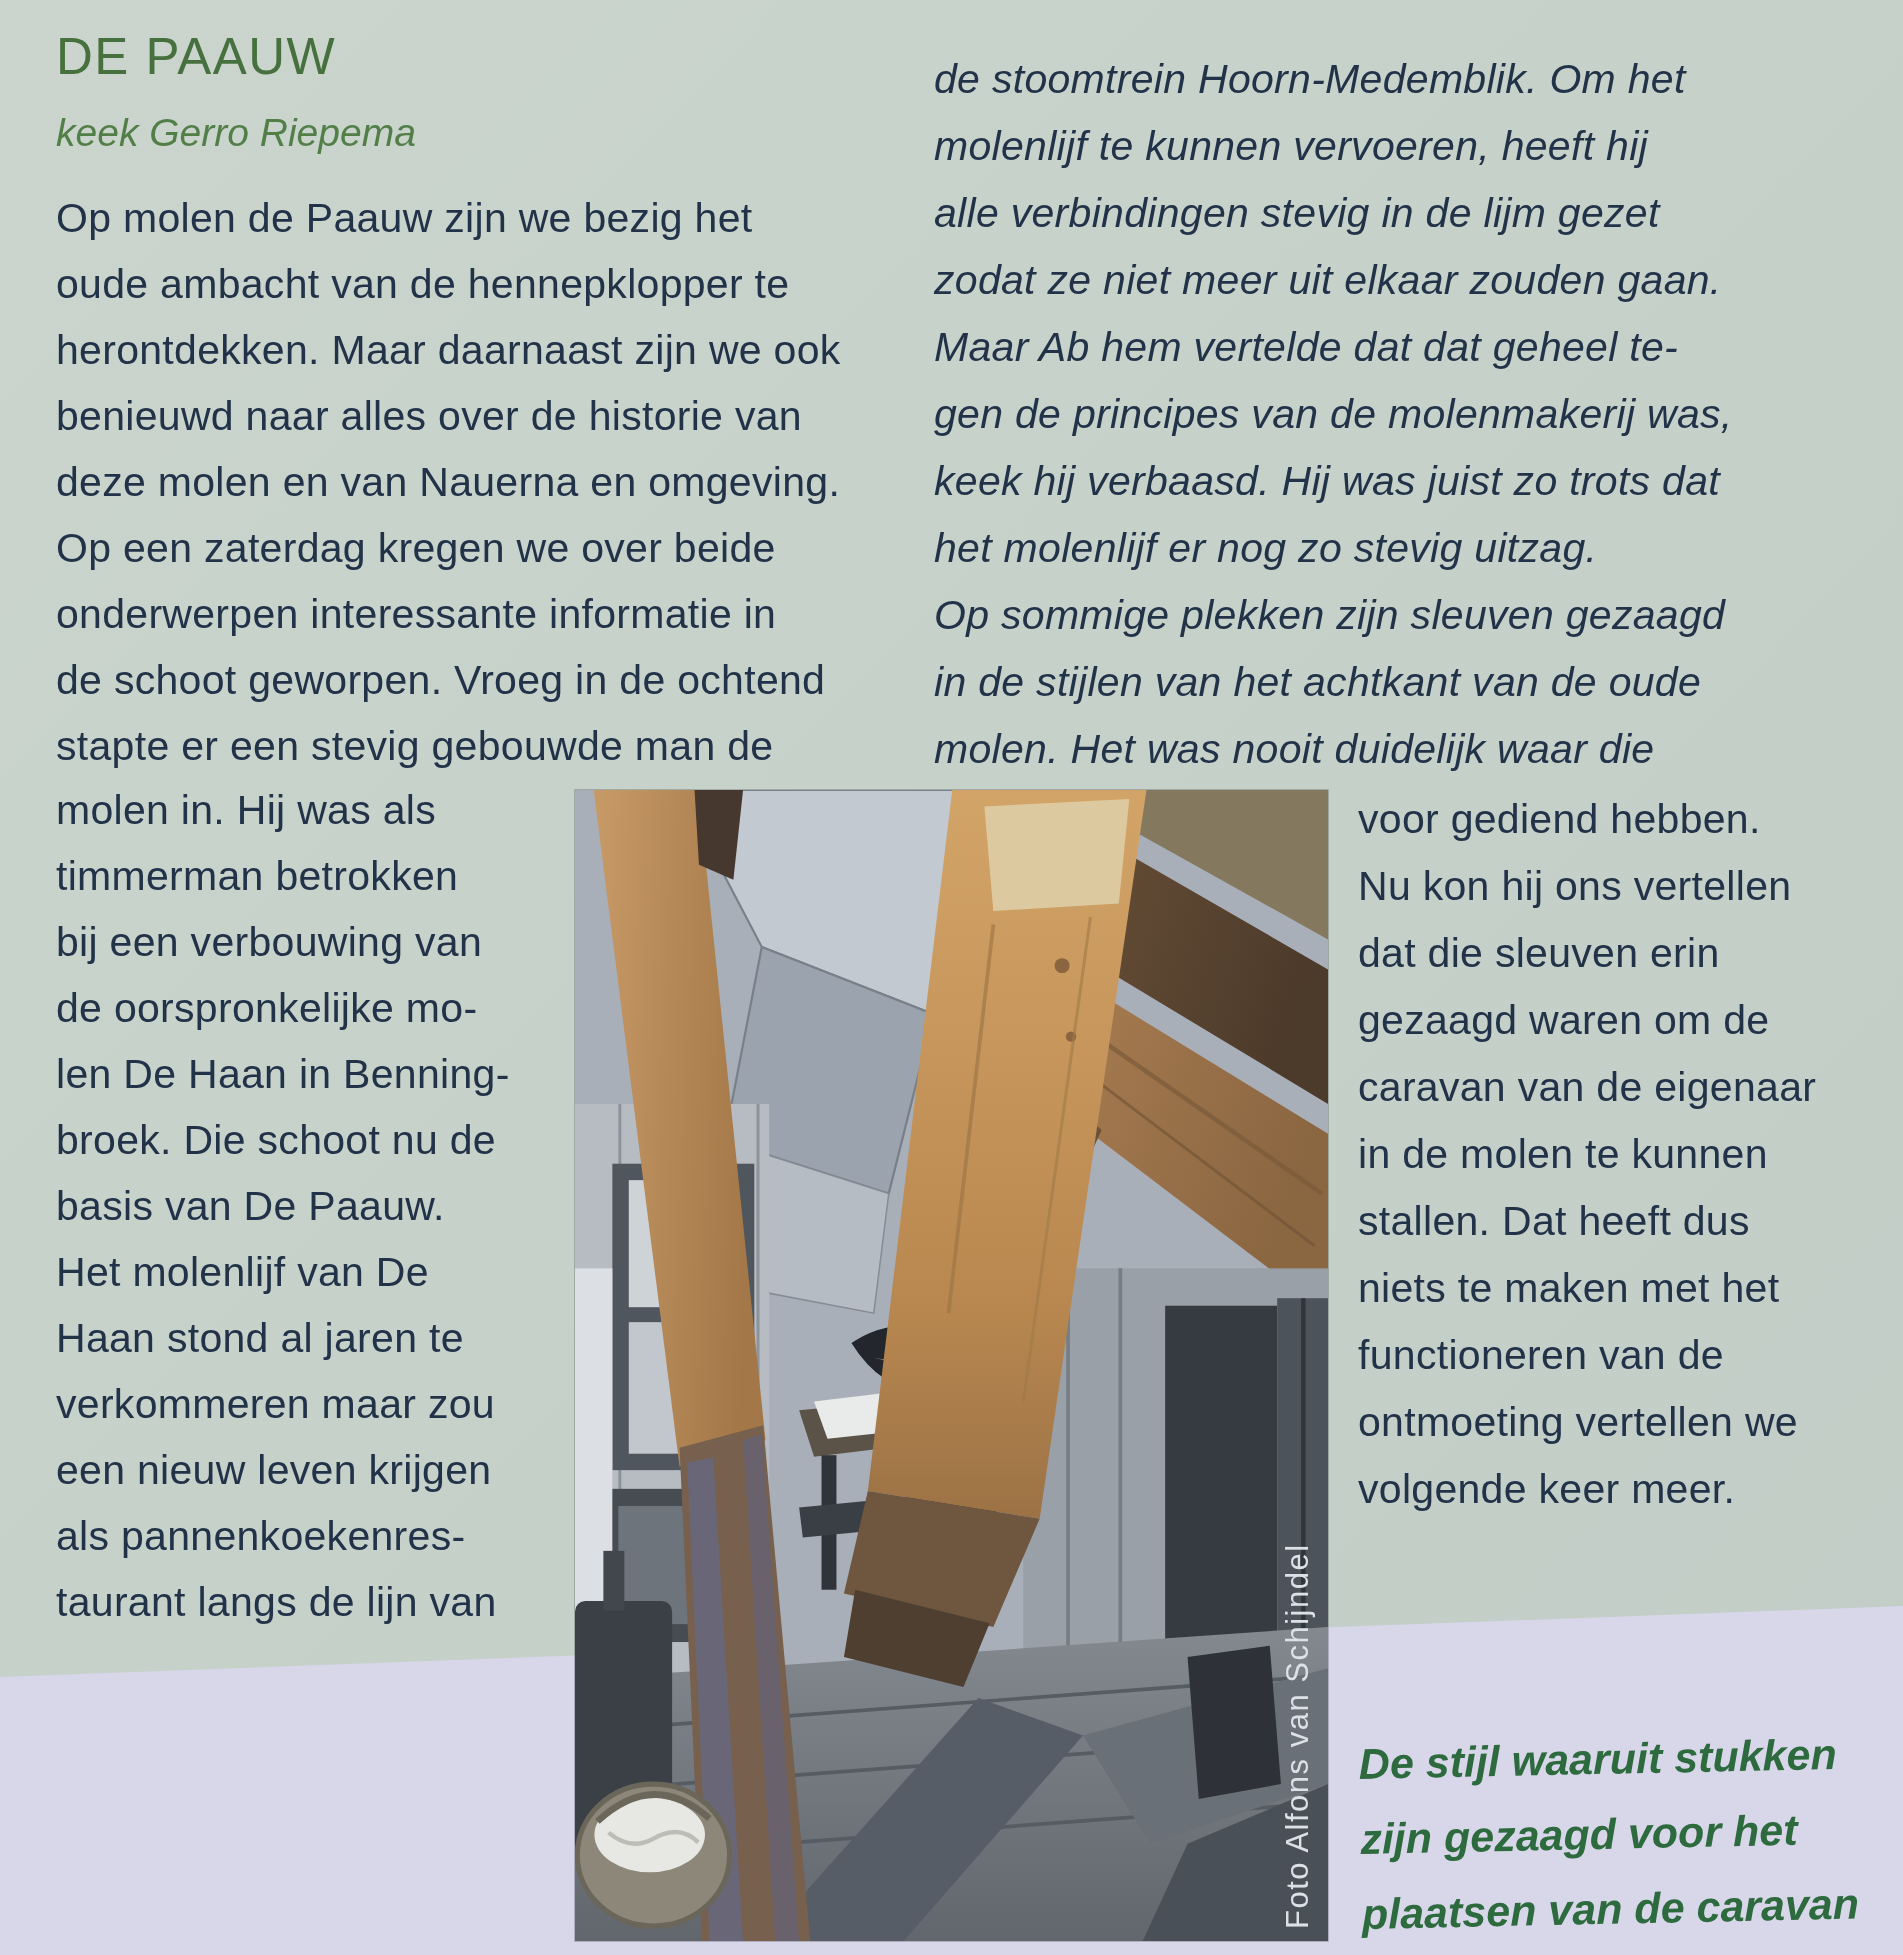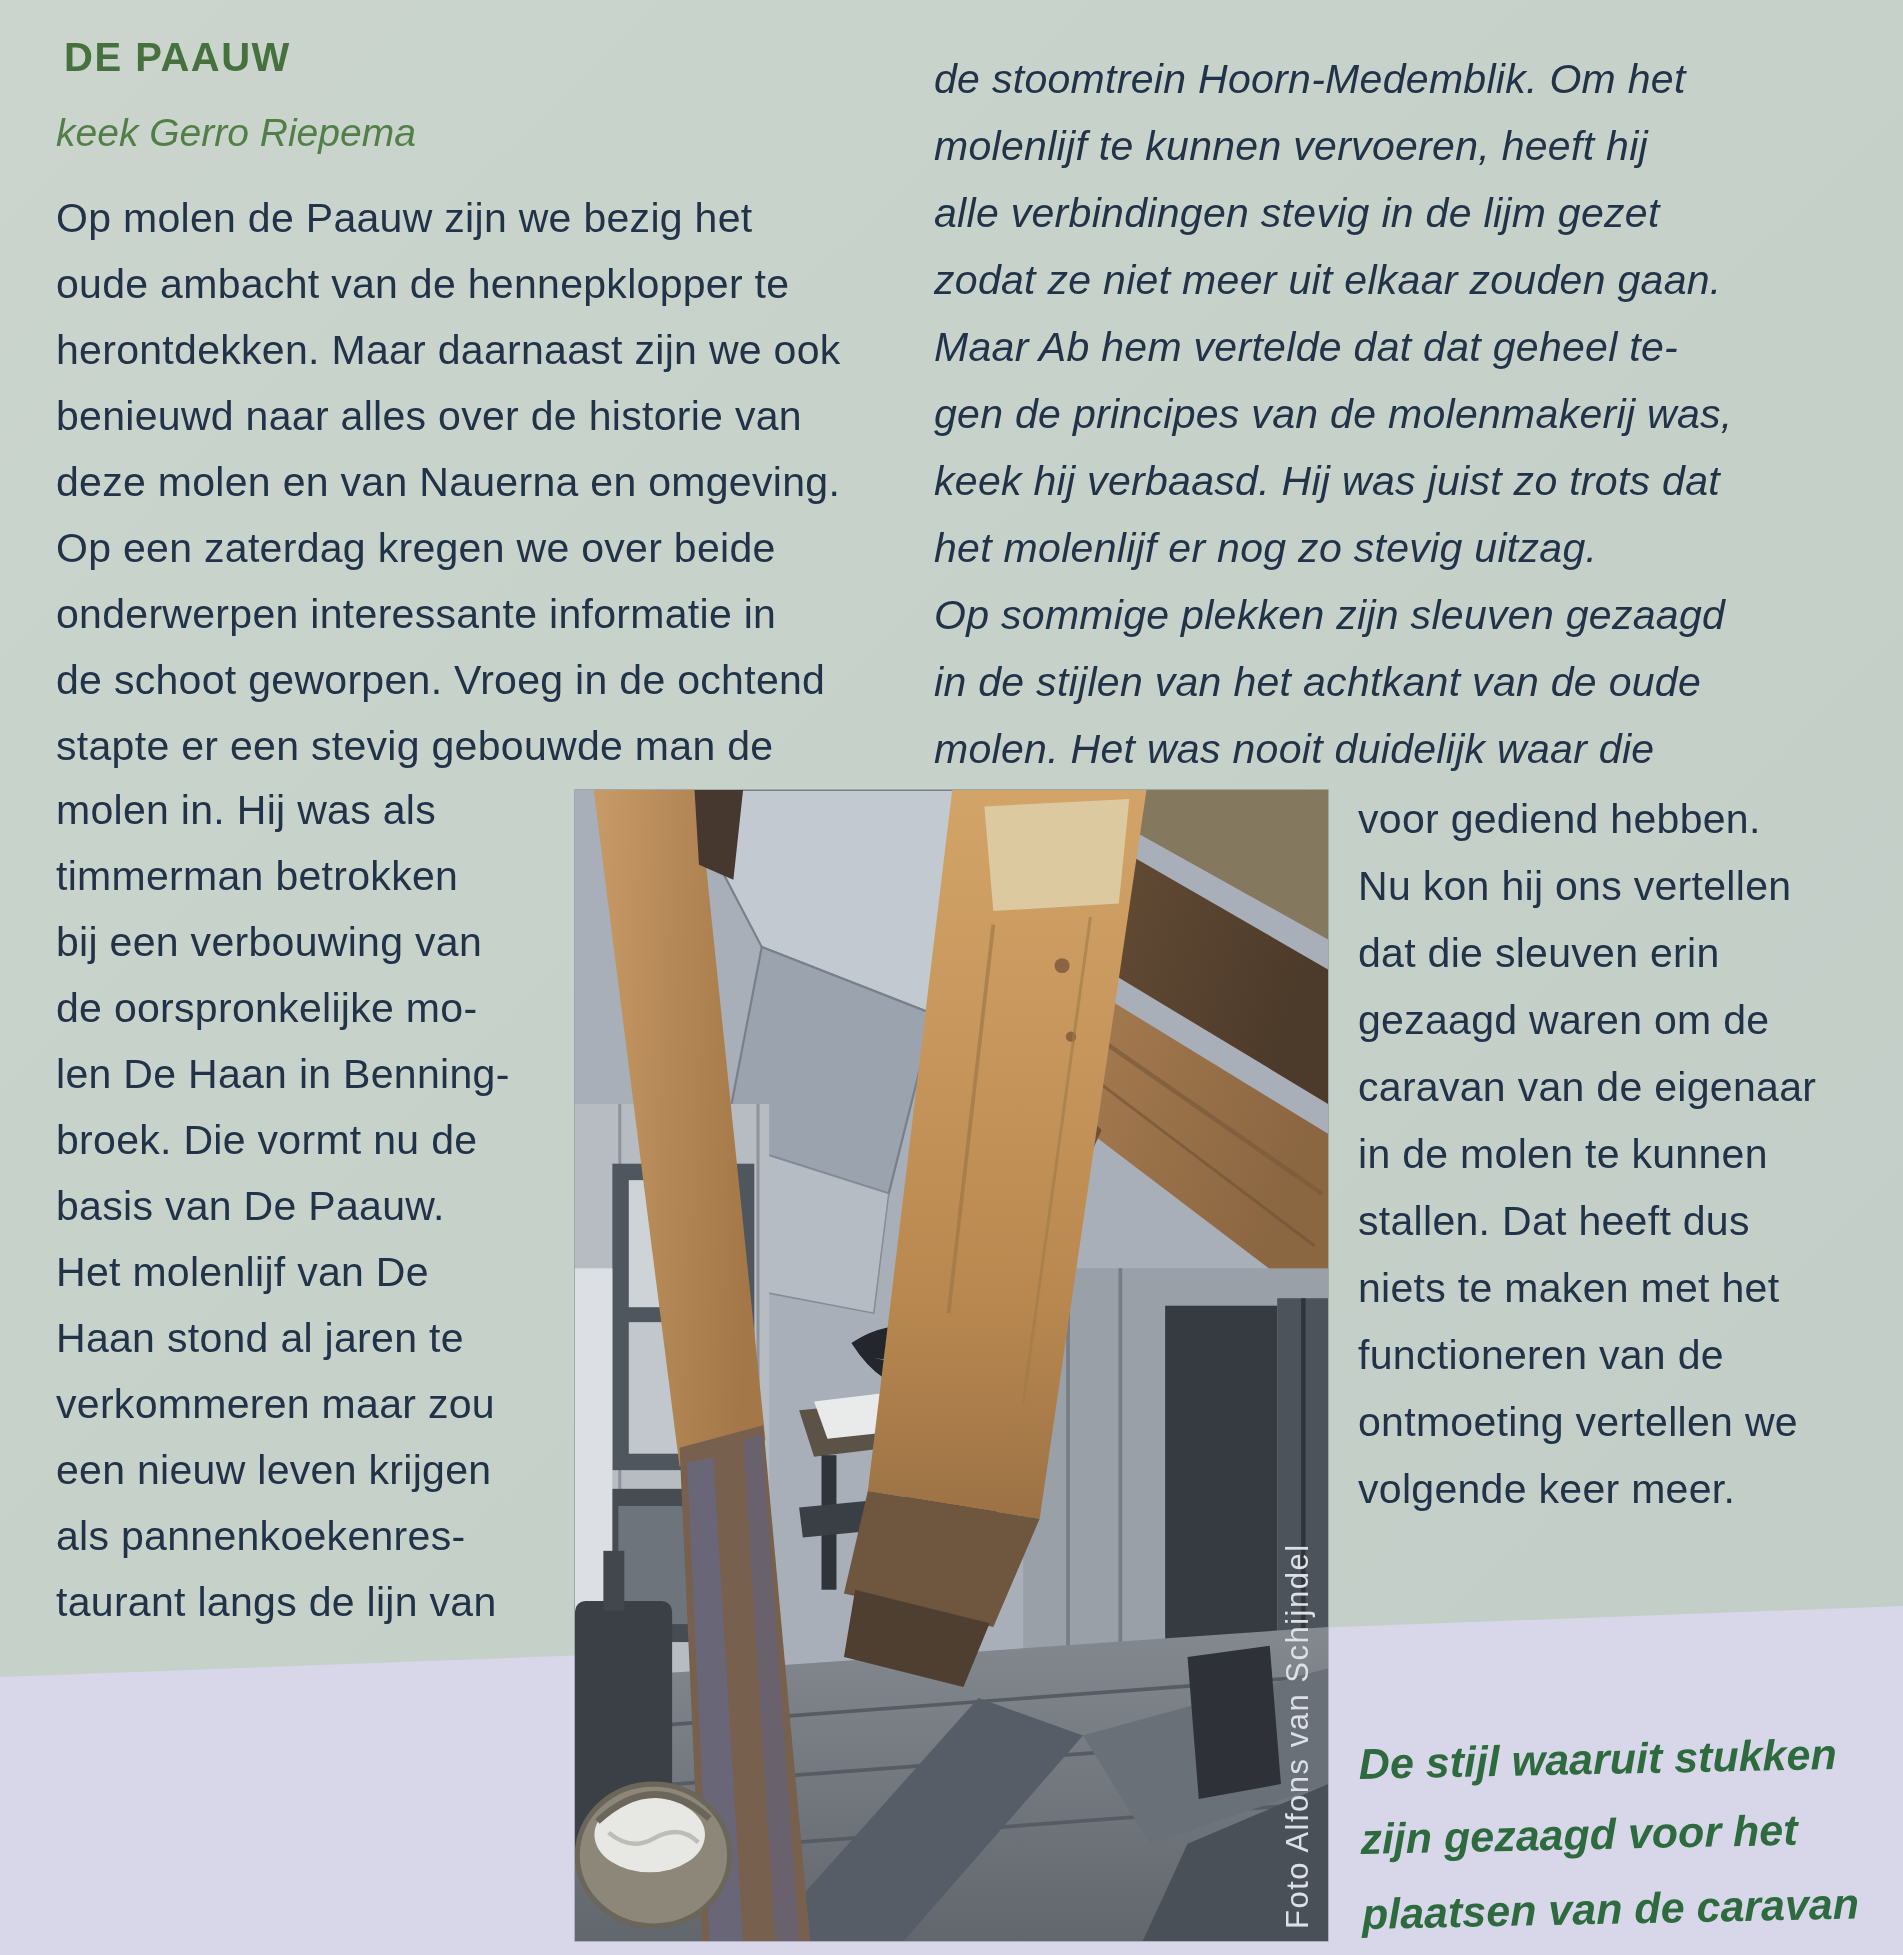--- a/index.html
+++ b/index.html
@@ -9,22 +9,22 @@
     background: var(--page-bottom, #d8d7ea);
     overflow:hidden;
     font-family:"Liberation Sans","DejaVu Sans",sans-serif;
   }
   .green-bg {
     position:absolute; left:0; top:0; width:1903px; height:1955px;
     background: linear-gradient(135deg, #cbd5cd 0%, var(--page-green,#c5d1c9) 45%, #c1cdc6 100%);
     clip-path: polygon(0 0, 1903px 0, 1903px 1606px, 0 1677px);
   }
   .title {
-    position:absolute; left:56px; top:27px; margin:8px;
-    font-size:40px; font-weight:bold; letter-spacing:1.5px;
+    position:absolute; left:56px; top:27px; margin:0;
+    font-size:51px; font-weight:normal; letter-spacing:1.5px;
     color: var(--title-green, #46713f);
   }
   .byline {
     position:absolute; left:56px; top:111px;
     font-size:39px; font-style:italic;
     color: var(--byline-green, #527f48);
   }
   .bodycol { position:absolute; color: var(--body-text, #223349); font-size:41px; letter-spacing:0.3px; }
   .bodycol .line { white-space:nowrap; }
   .left-wide   { left:56px;   top:185px;  line-height:66px; }
@@ -72,21 +72,21 @@
       <div class="line">onderwerpen interessante informatie in</div>
       <div class="line">de schoot geworpen. Vroeg in de ochtend</div>
       <div class="line">stapte er een stevig gebouwde man de</div>
     </div>
   <div class="bodycol left-narrow">
       <div class="line">molen in. Hij was als</div>
       <div class="line">timmerman betrokken</div>
       <div class="line">bij een verbouwing van</div>
       <div class="line">de oorspronkelijke mo-</div>
       <div class="line">len De Haan in Benning-</div>
-      <div class="line">broek. Die vormt nu de</div>
+      <div class="line">broek. Die schoot nu de</div>
       <div class="line">basis van De Paauw.</div>
       <div class="line">Het molenlijf van De</div>
       <div class="line">Haan stond al jaren te</div>
       <div class="line">verkommeren maar zou</div>
       <div class="line">een nieuw leven krijgen</div>
       <div class="line">als pannenkoekenres-</div>
       <div class="line">taurant langs de lijn van</div>
     </div>
   <div class="bodycol right-wide">
       <div class="line">de stoomtrein Hoorn-Medemblik. Om het</div>

